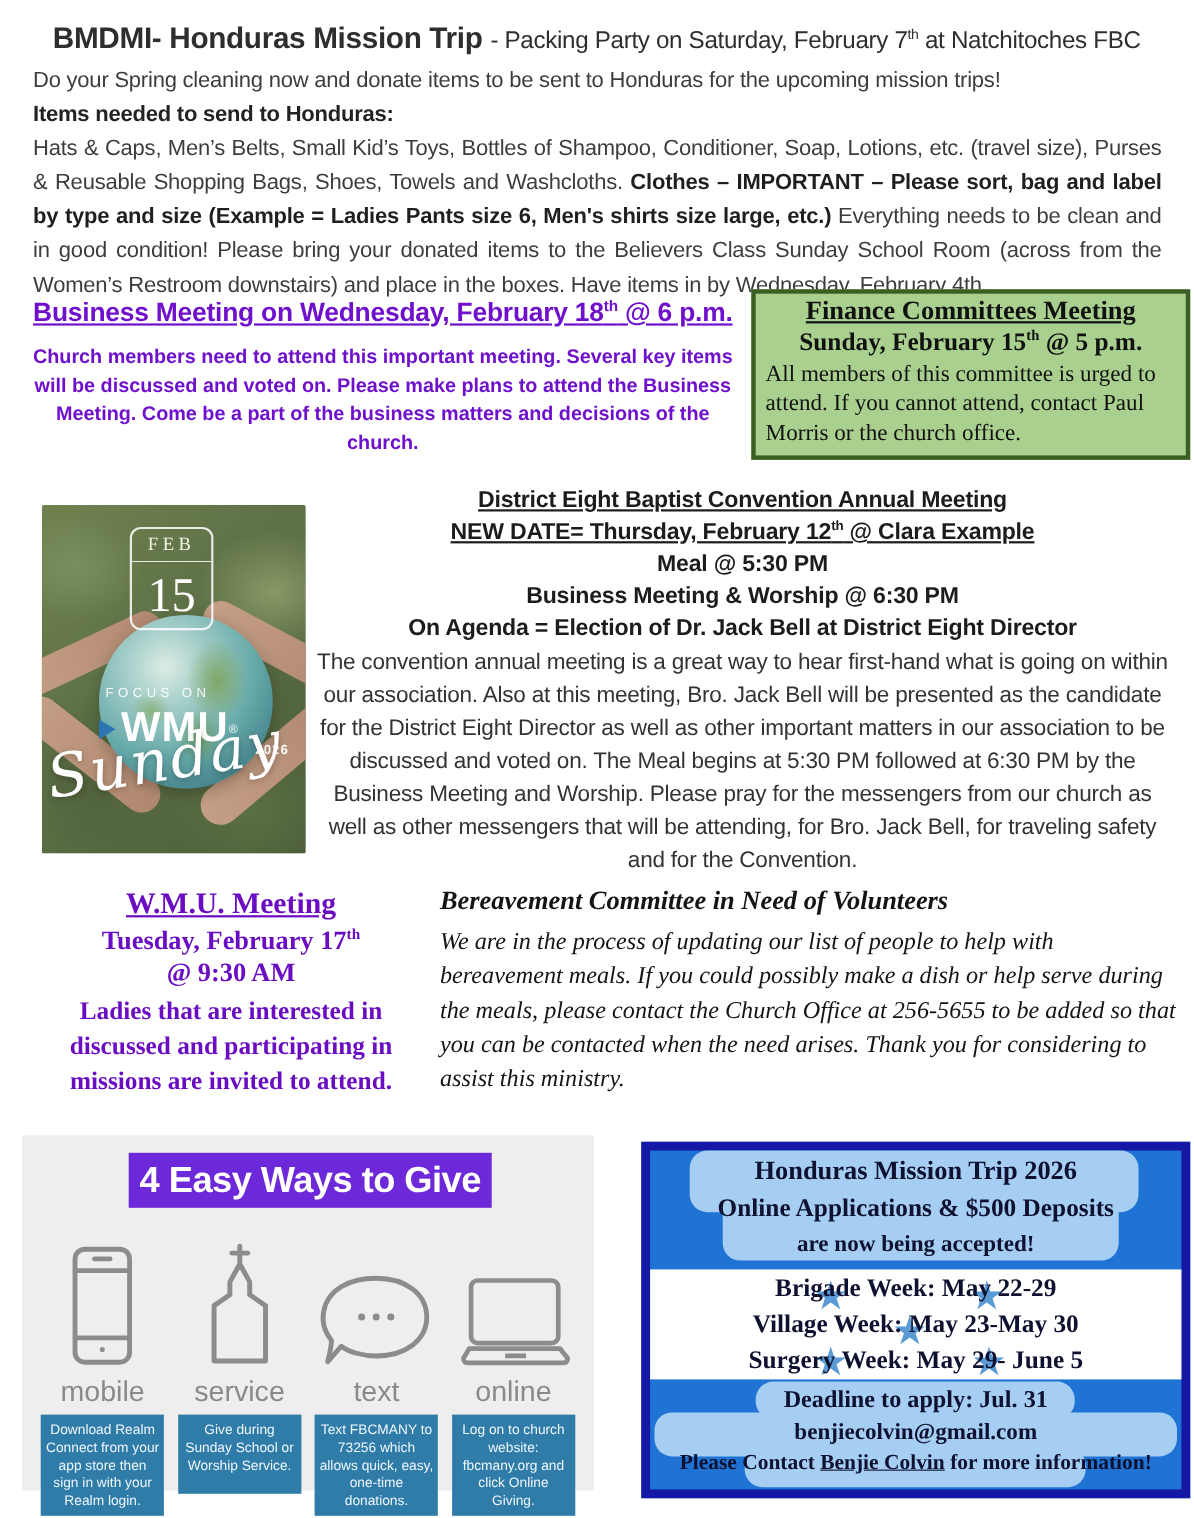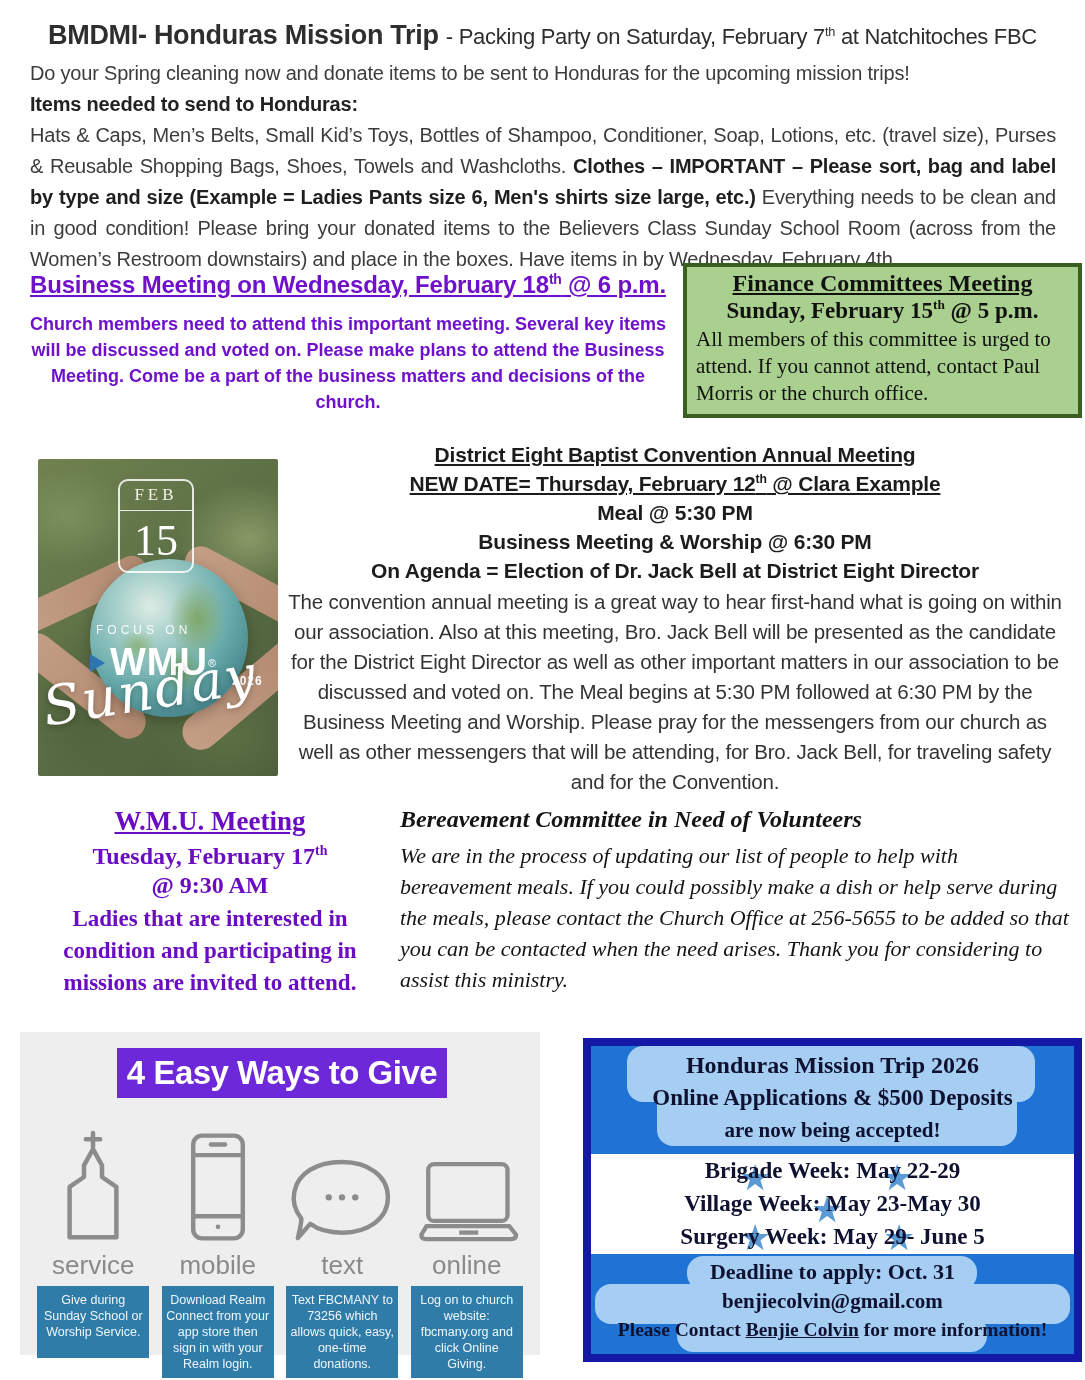--- a/index.html
+++ b/index.html
@@ -167,54 +167,54 @@
     <div class="d-b">Meal @ 5:30 PM</div>
     <div class="d-b">Business Meeting &amp; Worship @ 6:30 PM</div>
     <div class="d-b">On Agenda = Election of Dr. Jack Bell at District Eight Director</div>
     <div class="d-body">The convention annual meeting is a great way to hear first-hand what is going on within our association. Also at this meeting, Bro. Jack Bell will be presented as the candidate for the District Eight Director as well as other important matters in our association to be discussed and voted on.  The Meal begins at 5:30 PM followed at 6:30 PM by the Business Meeting and Worship.  Please pray for the messengers from our church as well as other messengers that will be attending, for Bro. Jack Bell, for traveling safety and for the Convention.</div>
   </div>
 
   <div class="abs wmu-meet">
     <div class="wm-title">W.M.U. Meeting</div>
     <div class="wm-date"><span>Tuesday, February 17</span><sup>th</sup></div>
     <div class="wm-time">@ 9:30 AM</div>
-    <div class="wm-body">Ladies that are interested in condition and participating in missions are invited to attend.</div>
+    <div class="wm-body">Ladies that are interested in discussed and participating in missions are invited to attend.</div>
   </div>
 
   <div class="abs bereave">
     <div class="bv-title">Bereavement Committee in Need of Volunteers</div>
     <div class="bv-body">We are in the process of updating our list of people to help with bereavement meals. If you could possibly make a dish or help serve during the meals, please contact the Church Office at 256-5655 to be added so that you can be contacted when the need arises.  Thank you for considering to assist this ministry.</div>
   </div>
 
   <div class="abs give">
     <div class="give-band">4 Easy Ways to Give</div>
     <div class="give-row">
-
-      <div class="give-col">
-        <div class="give-icon">
-          <svg width="90" height="120" viewBox="0 0 100 130">
-            <path d="M50 6 v16 M42 13 h16"></path>
-            <path d="M50 24 L60 42 L60 55 L76 66 L76 122 L24 122 L24 66 L40 55 L40 42 Z"></path>
-          </svg>
-        </div>
-        <div class="give-label">service</div>
-        <div class="give-desc">Give during Sunday School or Worship Service.</div>
-      </div>
 
       <div class="give-col">
         <div class="give-icon">
           <svg width="62" height="118" viewBox="0 0 70 126">
             <rect x="7" y="5" width="56" height="116" rx="10"></rect>
             <path d="M27 15 h16"></path>
             <path d="M7 27 h56 M7 96 h56"></path>
             <circle cx="35" cy="108" r="2.6" fill="#8c8c8c" stroke="none"></circle>
           </svg>
         </div>
         <div class="give-label">mobile</div>
         <div class="give-desc">Download Realm Connect from your app store then sign in with your Realm login.</div>
+      </div>
+
+      <div class="give-col">
+        <div class="give-icon">
+          <svg width="90" height="120" viewBox="0 0 100 130">
+            <path d="M50 6 v16 M42 13 h16"></path>
+            <path d="M50 24 L60 42 L60 55 L76 66 L76 122 L24 122 L24 66 L40 55 L40 42 Z"></path>
+          </svg>
+        </div>
+        <div class="give-label">service</div>
+        <div class="give-desc">Give during Sunday School or Worship Service.</div>
       </div>
 
       <div class="give-col">
         <div class="give-icon">
           <svg width="106" height="92" viewBox="0 0 120 102">
             <path d="M14 72 C6 62 4 52 6 42 C10 20 32 8 60 8 C90 8 112 24 112 48 C112 72 90 88 60 88 C46 88 32 84 24 78 L10 94 C12 86 14 78 14 72 Z"></path>
             <circle cx="45" cy="48" r="3.6" fill="#8c8c8c" stroke="none"></circle>
             <circle cx="60" cy="48" r="3.6" fill="#8c8c8c" stroke="none"></circle>
             <circle cx="75" cy="48" r="3.6" fill="#8c8c8c" stroke="none"></circle>
           </svg>
@@ -253,19 +253,19 @@
       <span class="star" style="left:148px; top:66px;">★</span>
       <span class="star" style="left:292px; top:66px;">★</span>
       <div class="tline wk">Brigade Week: May 22-29</div>
       <div class="tline wk">Village Week:  May 23-May 30</div>
       <div class="tline wk">Surgery Week: May 29- June 5</div>
     </div>
     <div class="band band-bot">
       <div class="hblob" style="left:96px; top:2px; width:290px; height:34px;"></div>
       <div class="hblob" style="left:4px; top:30px; width:475px; height:40px;"></div>
       <div class="hblob" style="left:86px; top:62px; width:310px; height:36px;"></div>
-      <div class="tline b1">Deadline to apply: Oct. 31</div>
+      <div class="tline b1">Deadline to apply: Jul. 31</div>
       <div class="tline b3">benjiecolvin@gmail.com</div>
       <div class="tline b2"><span>Please Contact </span><span class="uline">Benjie Colvin</span><span> for more information!</span></div>
     </div>
   </div>
 
 </div>
 
 </body></html>

